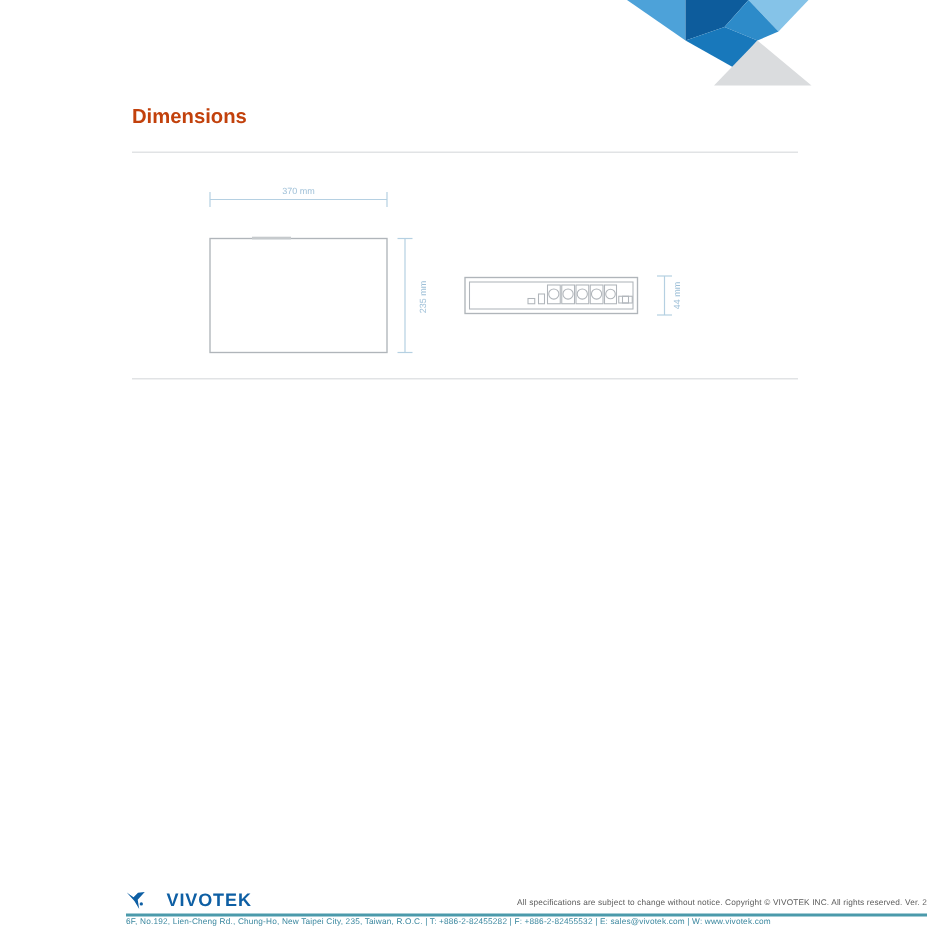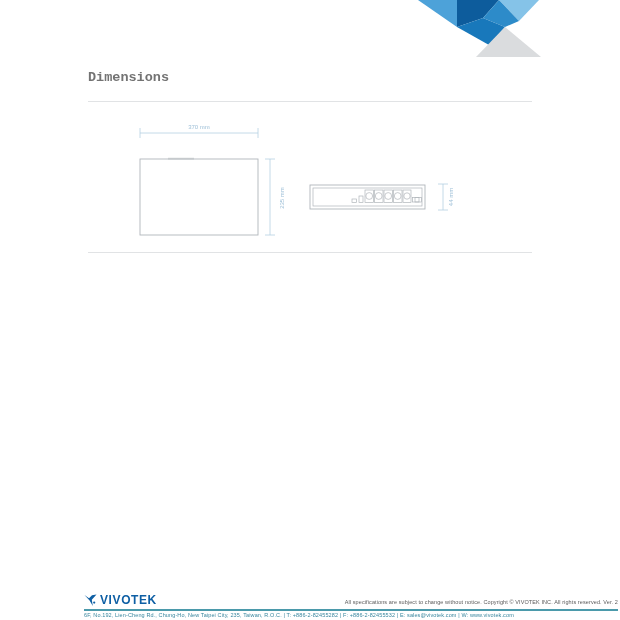--- a/index.html
+++ b/index.html
@@ -4,35 +4,35 @@
 <style>
   * { margin:0; padding:0; box-sizing:border-box; }
   html,body { width:620px; height:620px; background:#ffffff;
     font-family:"Liberation Sans", sans-serif; overflow:hidden; position:relative; }
   .abs { position:absolute; }
 
   
   #deco { left:413px; top:0; }
 
   
-  #page-heading { left:88px; top:70px; font-size:13.5px; font-weight:bold; color:#737373;font-family:Liberation Mono, monospace; }
+  #page-heading { left:88px; top:70px; font-size:13.5px; font-weight:bold; color:#c2410c; }
 
   .rule { height:1px; background:#e1e3e5; left:88px; width:444px; }
   #rule-top { top:101px; }
   #rule-bottom { top:252px; }
 
   
   #drawing { left:80px; top:112px; }
   .dimline { stroke:#b5d0e2; stroke-width:0.8; fill:none; }
   .dimtext { fill:#9fc0d8; font-size:6px; font-family:"Liberation Sans", sans-serif; }
   .outline { stroke:#b0b5ba; stroke-width:0.9; fill:#ffffff; }
   .detail  { stroke:#b0b5ba; stroke-width:0.7; fill:none; }
 
   
-  #footer-logo { left:84px; top:593px; display:flex; align-items:center; gap:3px; }
+  #footer-logo { left:84px; top:593px; display:flex; align-items:center; gap:14px; }
   #footer-logo .brand { font-size:12px; font-weight:bold; color:#0e5fa4; letter-spacing:0.6px; }
   #footer-copy { right:2px; top:599px; font-size:5.5px; color:#5a5a5a; letter-spacing:0.1px; }
   #footer-rule { left:84px; top:609px; width:534px; height:1.6px; background:#4b9aab; }
   #footer-address { left:84px; top:612px; width:534px; font-size:5.5px; color:#39869e;
     letter-spacing:0.12px; white-space:nowrap; }
 </style>
 </head>
 <body>
 
 <svg id="deco" class="abs" width="132" height="60" viewBox="413 0 132 60">

